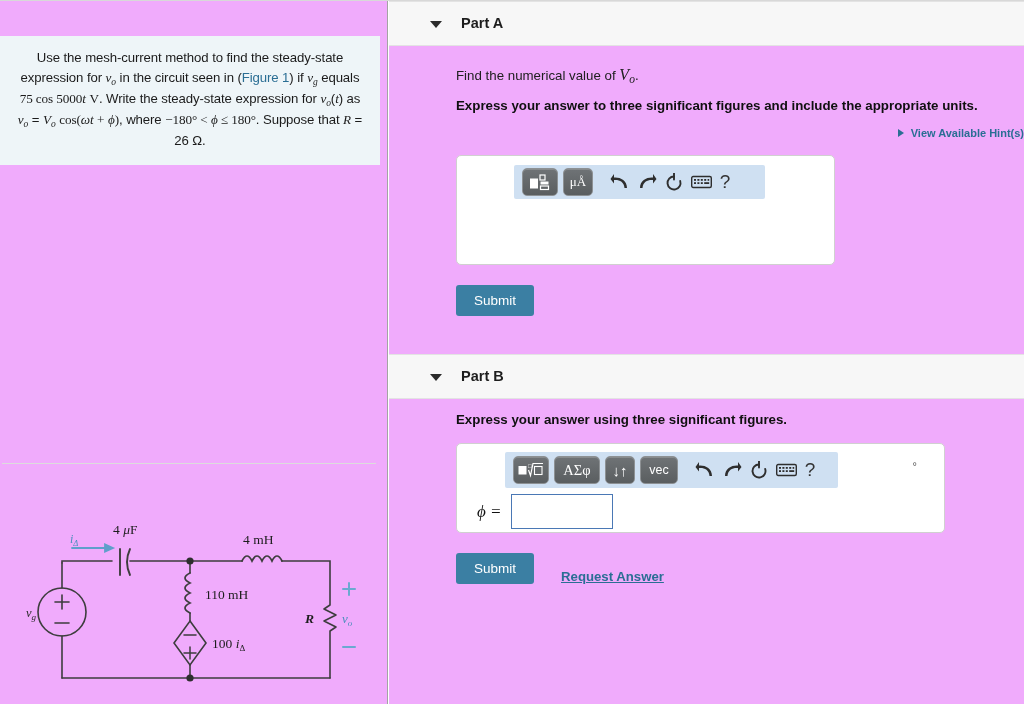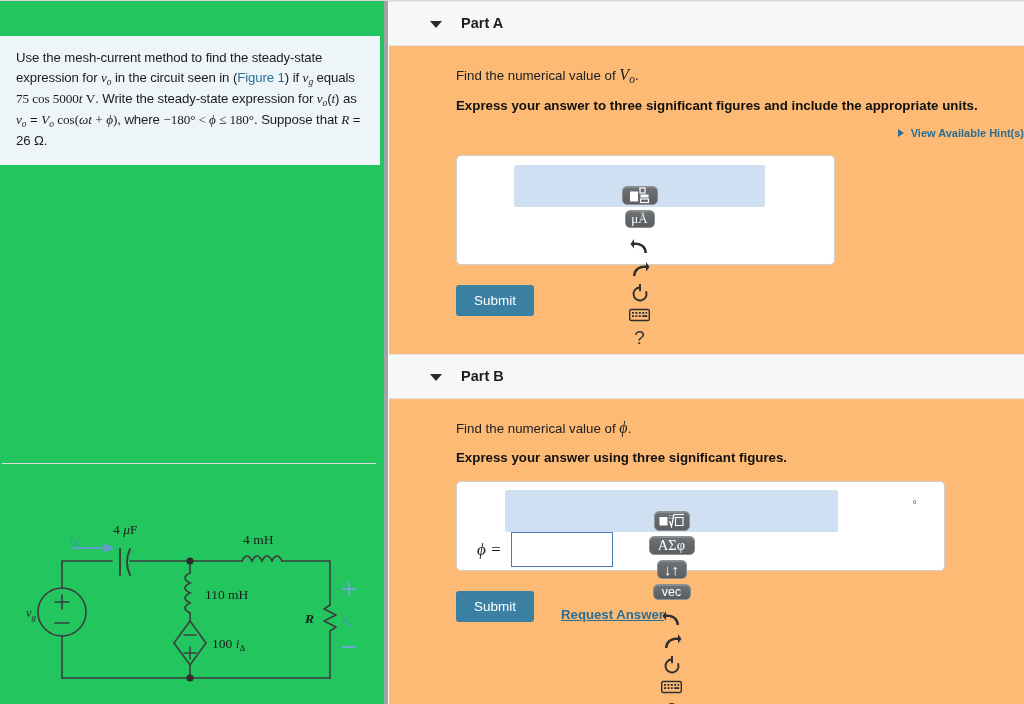--- a/index.html
+++ b/index.html
@@ -14,24 +14,25 @@
     width: 1024px; height: 704px;
     background: #fff;
     border-top: 1px solid #d8d8d8;
     box-sizing: border-box;
   }
 
   
   .left-pane {
     position: absolute; left: 0; top: 0;
     width: 388px; height: 703px;
-    background: #22c55e;
-    border-right: 4px solid #a3a3a3;
+    background: #f0abfc;
+    border-right: 1px solid #a3a3a3;
     box-sizing: border-box;
     overflow: hidden;
+    text-align: center;
   }
   .problem-box {
     position: absolute; left: 0; top: 35px;
     width: 380px;
     background: #eef5f8;
     padding: 12px 16px 14px 16px;
     box-sizing: border-box;
   }
   .problem-text {
     font-size: 13.2px;
@@ -70,21 +71,21 @@
   }
   .circuit-wrap {
     position: absolute; left: 0px; top: 500px;
     width: 388px; height: 204px;
   }
 
   
   .right-pane {
     position: absolute; left: 389px; top: 0;
     width: 635px; height: 703px;
-    background: #fdba74;
+    background: #f0abfc;
     overflow: hidden;
   }
   .part-band {
     position: relative;
     height: 45px;
     background: #f7f7f7;
     border-top: 1px solid #e3e3e3;
     border-bottom: 1px solid #e3e3e3;
     box-sizing: border-box;
   }
@@ -129,23 +130,22 @@
     background: #fff;
     box-sizing: border-box;
   }
   .answer-box.a { width: 379px; height: 110px; position: relative; }
   .answer-box.b { width: 489px; height: 90px; position: relative; }
 
   .mathbar {
     background: #cfe0f2;
     display: flex; align-items: center;
     gap: 5px;
-    padding: 21px 8px;
+    padding: 14px 8px;
     position: absolute;
-    flex-direction: column;
   }
   .mathbar.a { left: 57px; top: 9px; width: 251px; height: 34px;
                box-sizing: border-box; border-radius: 2px; }
   .mathbar.b { left: 48px; top: 8px; width: 333px; height: 36px;
                box-sizing: border-box; border-radius: 2px; }
 
   .mbtn {
     background: linear-gradient(#6f7376, #5a5e60);
     border: 1px solid #8d9194;
     border-radius: 5px;
@@ -398,23 +398,20 @@
         <button class="submit-btn">Submit</button>
       </div>
       <div class="spacer-a"></div>
     </div>
 
     <div class="part-band">
       <div class="caret"></div>
       <div class="part-label">Part B</div>
     </div>
     <div class="part-body">
-      <div class="q-line">
-        <span>Find the numerical value of </span><span class="mathi" style="font-size:16px">ϕ</span>.
-      </div>
       <div class="q-bold">Express your answer using three significant figures.</div>
 
       <div class="answer-box b">
         <div class="mathbar b">
           <div class="mbtn sq">
             <svg width="26" height="18" viewBox="0 0 26 18">
               <rect x="0.5" y="5" width="8" height="8.5" fill="#fff"></rect>
               <text x="10" y="7" font-size="6" fill="#fff" font-family="Liberation Serif, serif">□</text>
               <path d="M 10.5 9 L 12.5 14.5 L 15 2.5 L 25 2.5" fill="none" stroke="#fff" stroke-width="1.2"></path>
               <rect x="16.5" y="5.5" width="7.5" height="8" fill="none" stroke="#fff" stroke-width="1.1"></rect>

